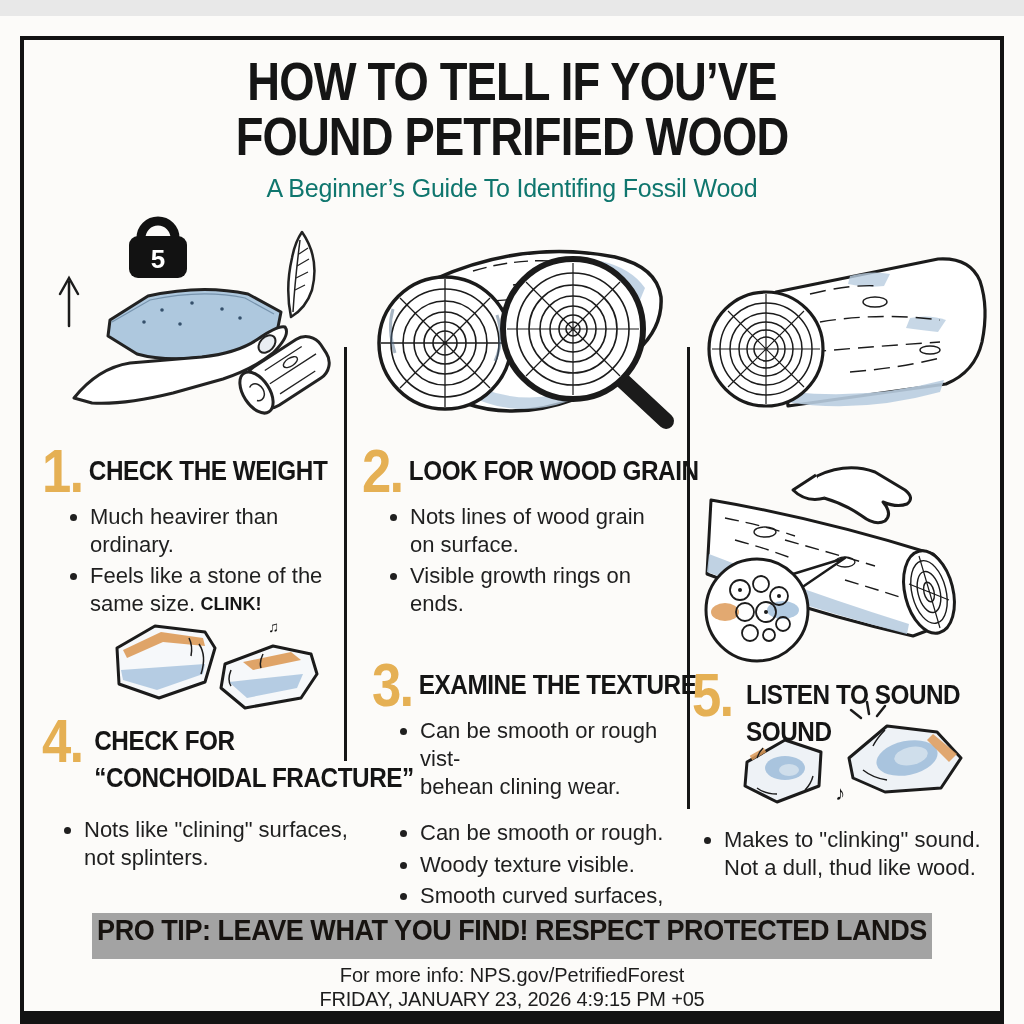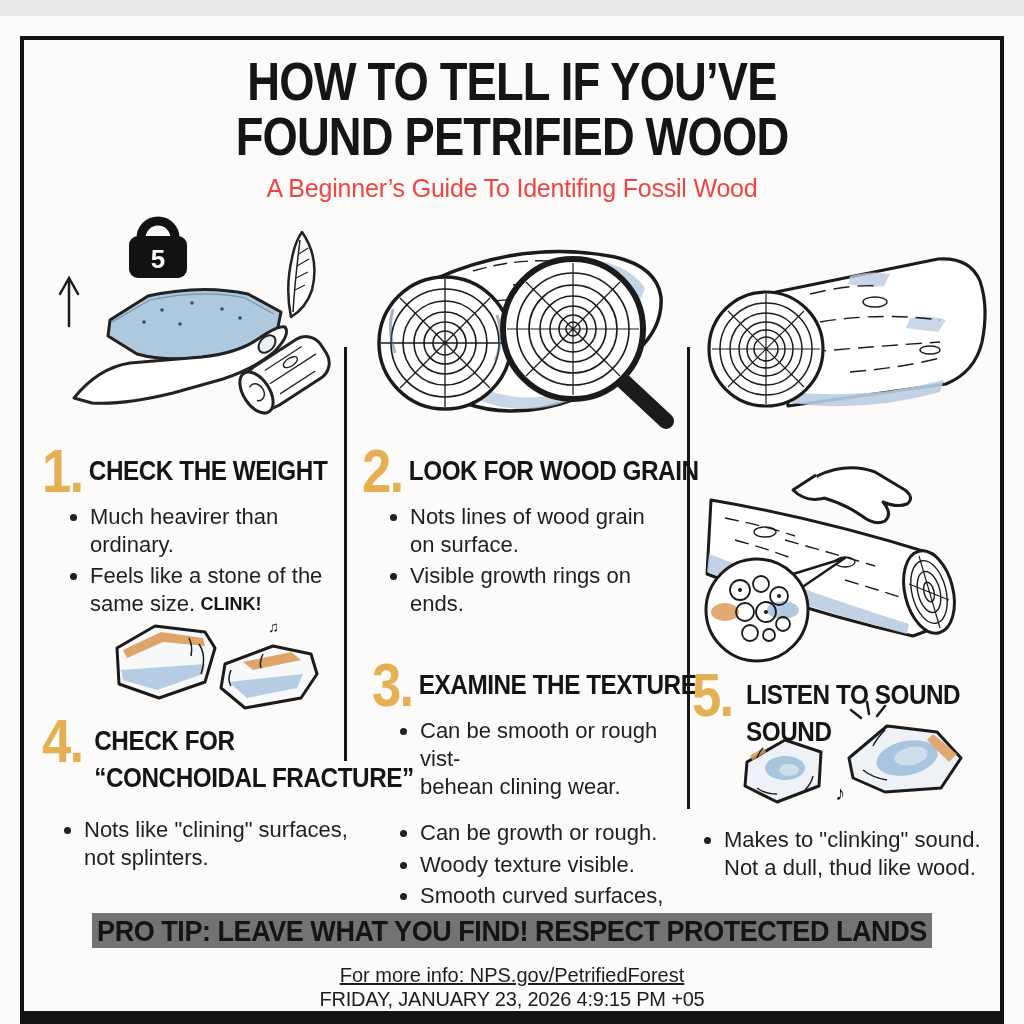--- a/index.html
+++ b/index.html
@@ -2,21 +2,21 @@
 <html><head>
 <meta charset="utf-8">
 <style>
   html,body{margin:0;padding:0;}
   body{width:1024px;height:1024px;background:#e8e8e8;font-family:"Liberation Sans",sans-serif;}
   .poster{position:absolute;left:0;top:16px;width:1024px;height:1024px;background:#fcfbf9;overflow:hidden;}
   .frame{position:absolute;left:20px;top:20px;right:20px;bottom:16px;border:4px solid #131313;border-bottom-width:13px;pointer-events:none;}
 
   .title-wrap{position:absolute;top:38px;left:0;right:0;text-align:center;color:#151515;}
   .t1,.t2{font-size:54px;font-weight:bold;line-height:1.02;letter-spacing:-1px;transform:scaleX(0.84);transform-origin:50% 50%;}
-  .subtitle{margin-top:10px;font-size:25px;letter-spacing:-0.2px;color:#ef4444;text-align:center;}
+  .subtitle{margin-top:10px;font-size:25px;letter-spacing:-0.2px;color:#0f766e;text-align:center;}
 
   .divider{position:absolute;width:3px;background:#161616;}
   .div-left{left:344px;top:331px;height:414px;}
   .div-right{left:687px;top:331px;height:462px;}
 
   .illu{position:absolute;}
   .illu svg{width:100%;height:100%;display:block;}
 
   .sec{position:absolute;color:#151515;}
   .num{position:absolute;left:0;top:0;font-weight:bold;font-size:62px;line-height:0.88;color:#E5B054;transform:scaleX(0.85);transform-origin:0 0;letter-spacing:-2px;}
@@ -29,23 +29,23 @@
   .s2{left:362px;top:428px;width:310px;}
   .s3{left:372px;top:642px;width:306px;}
   .s3 .bullets li:nth-child(2){margin-top:18px;}
   .s4{left:42px;top:698px;width:340px;}
   .s4 .stitle{padding-left:58px;}
   .s4 .bullets{margin-top:22px;margin-left:22px;}
   .s5{left:692px;top:652px;width:300px;height:230px;}
   .s5 .stitle{padding-left:60px;}
   .s5 .bullets{position:absolute;top:158px;left:0;margin:0 0 0 12px;}
 
-  .banner{position:absolute;left:92px;top:897px;width:840px;height:35px;background:#737373;display:flex;align-items:flex-end;justify-content:center;}
+  .banner{position:absolute;left:92px;top:897px;width:840px;height:46px;background:#a3a3a3;display:flex;align-items:flex-start;justify-content:center;}
   .banner span{font-size:30px;font-weight:bold;letter-spacing:-0.5px;transform:scaleX(0.9);color:#171310;white-space:nowrap;}
-  .footer-info{position:absolute;top:948px;left:0;right:0;text-align:center;font-size:20px;color:#1d1d1d;text-decoration:underline;}
+  .footer-info{position:absolute;top:948px;left:0;right:0;text-align:center;font-size:20px;color:#1d1d1d;}
   .footer-date{position:absolute;top:972px;left:0;right:0;text-align:center;font-size:20px;letter-spacing:-0.2px;color:#1d1d1d;}
 
   .ink{stroke:#1b1b1b;}
 </style>
 </head>
 <body>
 
 <div class="poster">
   <div class="frame"></div>
 
@@ -257,21 +257,21 @@
       <li>Visible growth rings on ends.</li>
     </ul>
   </section>
 
   <section class="sec s3">
     <span class="num">3.</span>
     <h2 class="stitle">EXAMINE THE TEXTURE</h2>
     <ul class="bullets">
       <li>Can be smooth or rough vist-
 behean clining wear.</li>
-      <li>Can be growth or rough.</li>
+      <li>Can be smooth or rough.</li>
       <li>Woody texture visible.</li>
       <li>Smooth curved surfaces,
 splinters.</li>
     </ul>
   </section>
 
   <section class="sec s4">
     <span class="num">4.</span>
     <h2 class="stitle">CHECK FOR</h2>
     <h2 class="stitle second">“CONCHOIDAL FRACTURE”</h2>

